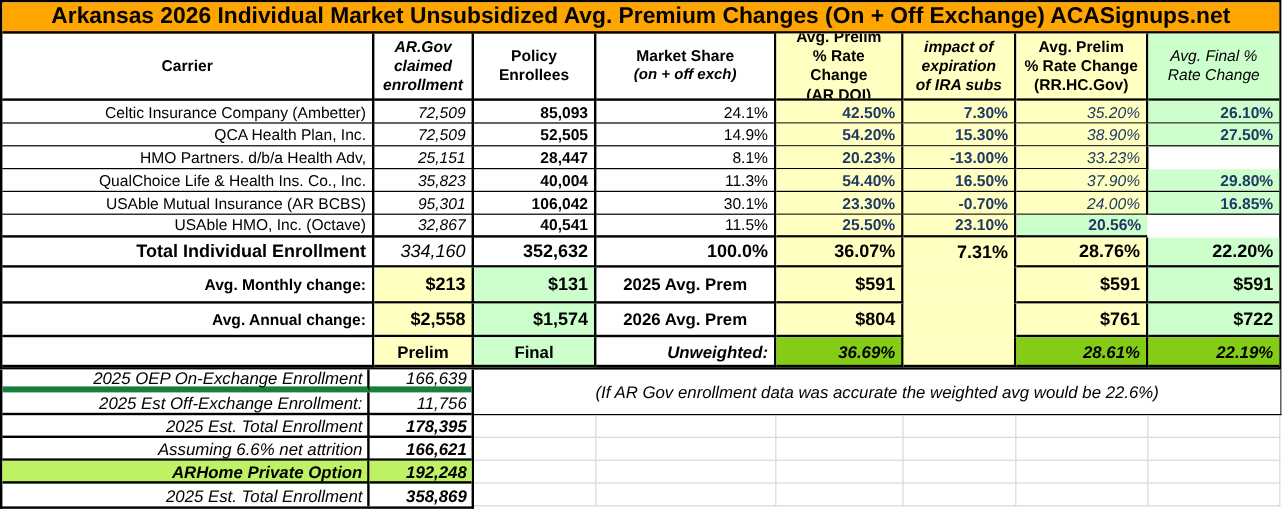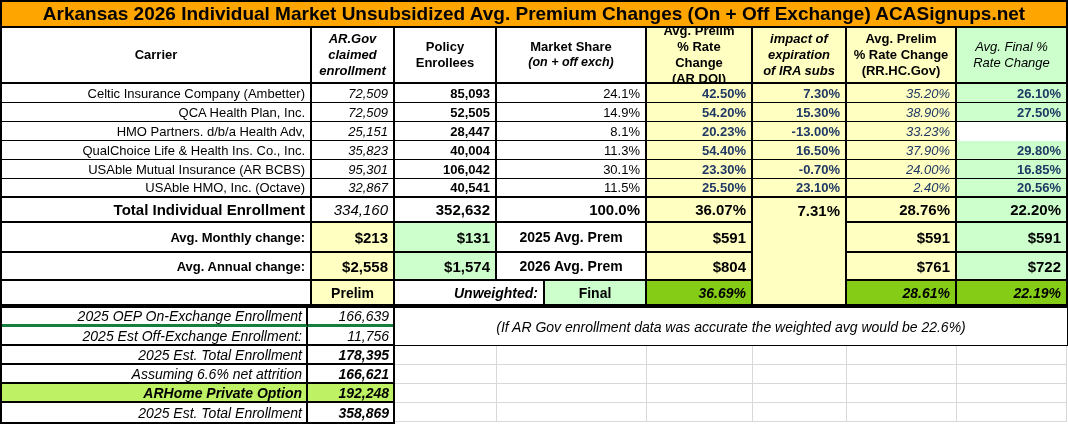--- a/index.html
+++ b/index.html
@@ -39,21 +39,21 @@
   .fs13 { font-size:13px; } .fs14 { font-size:14px; }
   .sub { font-size:12.5px; }
   .bottom { display:flex; width:1068px; }
   .bl-table { width:395px; border-left:2px solid #000; border-right:2px solid #000;
     border-bottom:2px solid #000; background:#fff; }
   .bl-row { display:flex; height:19px; font-size:14px; }
   .bl-label { width:306px; border-right:2px solid #000; display:flex;
     align-items:center; justify-content:flex-end; padding:0 4px; height:100%; }
   .bl-value { width:85px; display:flex; align-items:center;
     justify-content:flex-end; padding:0 4px; height:100%; }
-  .b1 { border-bottom:3px solid #15803d; } .b2 { border-bottom:2px solid #000; }
+  .b1 { border-bottom:5px solid #15803d; } .b2 { border-bottom:2px solid #000; }
   .br { width:673px; }
   .note-box { height:38px; border-bottom:1px solid #000; border-right:1px solid #000;
     display:flex; align-items:center; justify-content:center;
     font-style:italic; font-size:14px; }
   .eg-row { display:flex; height:19px; }
   .eg { border-right:1px solid #D8D8D8; border-bottom:1px solid #D8D8D8; height:100%; }
   .eg1{width:102px}.eg2{width:150px}.eg3{width:106px}.eg4{width:94px}
   .eg5{width:110px}.eg6{width:110px}
 </style>
 </head>
@@ -137,21 +137,20 @@
       <div class="c wg right it navy bg-y">24.00%</div>
       <div class="c wh right bold navy bg-g last">16.85%</div>
     </div>
     <div class="row data-row hb">
       <div class="c wa right">USAble HMO, Inc. (Octave)</div>
       <div class="c wb right it">32,867</div>
       <div class="c wc right bold">40,541</div>
       <div class="c wd right">11.5%</div>
       <div class="c we right bold navy bg-y">25.50%</div>
       <div class="c wf right bold navy bg-y">23.10%</div>
-      <div class="c wg right it navy bg-y">2.40%</div>
       <div class="c wh right bold navy bg-g last">20.56%</div>
     </div>
 
     <div class="row total-row hb">
       <div class="c wa right bold">Total Individual Enrollment</div>
       <div class="c wb right it">334,160</div>
       <div class="c wc right bold">352,632</div>
       <div class="c wd right bold">100.0%</div>
       <div class="c we right bold bg-y">36.07%</div>
       <div class="c wf right bold bg-y nbb">7.31%</div>
@@ -177,22 +176,22 @@
       <div class="c wd center bold fs14">2026 Avg. Prem</div>
       <div class="c we right bold bg-y">$804</div>
       <div class="c wf bg-y nbb"></div>
       <div class="c wg right bold bg-y">$761</div>
       <div class="c wh right bold bg-g last">$722</div>
     </div>
 
     <div class="row sum-row hb">
       <div class="c wa"></div>
       <div class="c wb center bold bg-y">Prelim</div>
+      <div class="c wc center bold bg-g">Final</div>
       <div class="c wd right bold it">Unweighted:</div>
-      <div class="c wc center bold bg-g">Final</div>
       <div class="c we right bold it bg-gray">36.69%</div>
       <div class="c wf bg-y"></div>
       <div class="c wg right bold it bg-gray">28.61%</div>
       <div class="c wh right bold it bg-gray last">22.19%</div>
     </div>
   </div>
 
   <div class="bottom">
     <div class="bl-table">
       <div class="bl-row">

